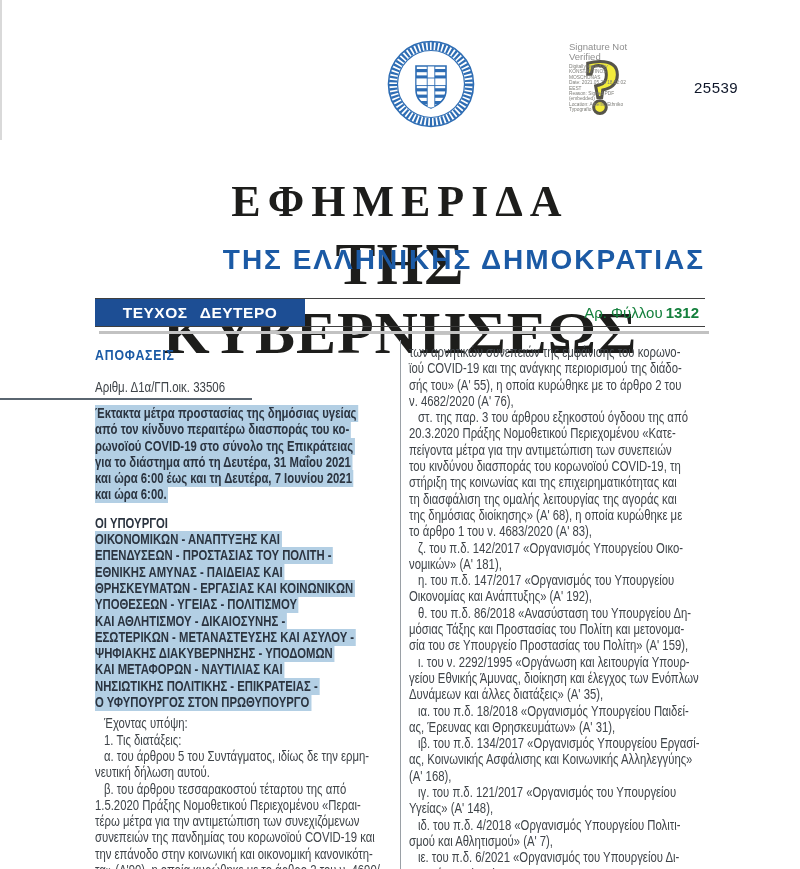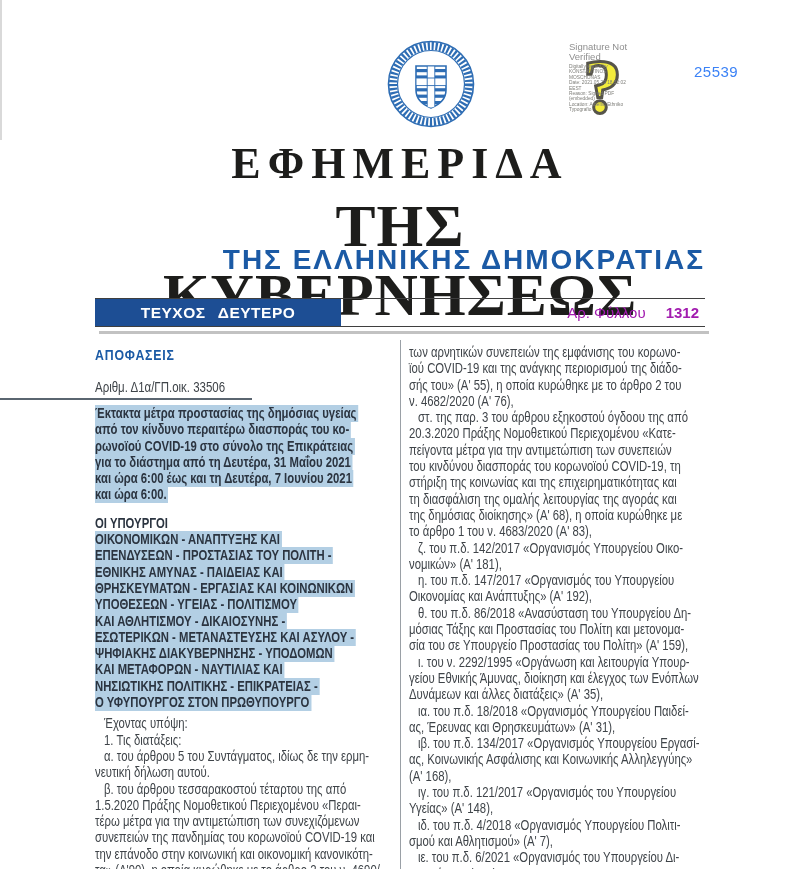--- a/index.html
+++ b/index.html
@@ -12,46 +12,46 @@
   
   .emblem{position:absolute;left:377px;top:36px;width:108px;height:96px;}
   .stamp{position:absolute;left:569px;top:42px;width:100px;height:88px;font-family:"Liberation Sans",sans-serif;}
   .stamp-title{position:relative;z-index:2;font-size:9.5px;font-weight:normal;color:#8f8f8f;line-height:10px;width:72px;}
   .stamp-lines{position:relative;z-index:2;margin-top:2px;font-size:4.8px;line-height:5.4px;color:#7d7d78;width:92px;}
   .stamp-q{
     position:absolute;left:14px;top:6px;z-index:1;
     font-family:"Liberation Serif",serif;font-weight:bold;font-size:78px;line-height:78px;
     color:#f3ec3c;-webkit-text-stroke:3px #56544a;text-stroke:3px #56544a;
   }
-  .page-number{position:absolute;left:694px;top:63px;font-size:15px;color:#3b82f6;letter-spacing:.5px;}
+  .page-number{position:absolute;left:694px;top:79px;font-size:15px;color:#0f172a;letter-spacing:.5px;}
 
   
   .m-title1,.m-title2{
     position:absolute;left:95px;width:610px;text-align:center;
-    font-family:"Liberation Serif",serif;font-weight:bold;color:#1d1d1b;
+    font-family:"Liberation Serif",serif;font-weight:bold;color:#1d1d1b;margin-top:38px;
   }
   .m-title1{top:138px;font-size:44px;letter-spacing:7px;}
   .m-title2{top:192px;font-size:60px;letter-spacing:1px;}
   .m-sub{
     position:absolute;left:95px;top:244px;width:610px;text-align:right;
     font-size:28px;font-weight:bold;letter-spacing:2px;color:#1b5aa5;
   }
 
   
   .issue-bar{
     position:absolute;left:95px;top:298px;width:610px;height:27px;
     border-top:1.5px solid #3f3f3f;border-bottom:1.5px solid #3f3f3f;
     display:flex;align-items:stretch;
   }
   .ib-date{width:235px;display:flex;align-items:center;justify-content:center;font-size:15px;color:#24395c;}
   .ib-volume{
-    width:246px;background:#1d4e94;color:#ffffff;display:flex;align-items:center;justify-content:center;
+    width:210px;background:#1d4e94;color:#ffffff;display:flex;align-items:center;justify-content:center;
     font-size:15.5px;font-weight:bold;letter-spacing:.5px;word-spacing:8px;
   }
-  .ib-number{flex:1;display:flex;align-items:center;justify-content:flex-end;padding-right:6px;font-size:15px;color:#a21caf;gap:20px;}
+  .ib-number{flex:1;display:flex;align-items:center;justify-content:flex-end;padding-right:6px;font-size:15px;color:#15803d;gap:3px;}
   .ib-number .num{font-weight:bold;}
   .bar-shadow{position:absolute;left:99px;top:331px;width:610px;height:3px;background:#c2c2c2;}
 
   
   .col-divider{position:absolute;left:400px;top:340px;width:1px;height:529px;background:#9aa0a6;}
   .decision-rule{position:absolute;left:0;top:398px;width:252px;height:1.5px;background:#5a6570;}
   .col{position:absolute;top:340px;width:296px;overflow:visible;}
   .col-left{left:95px;}
   .col-right{left:409px;top:341px;}
   .col-inner{width:361px;transform:scaleX(0.82);transform-origin:0 0;}

